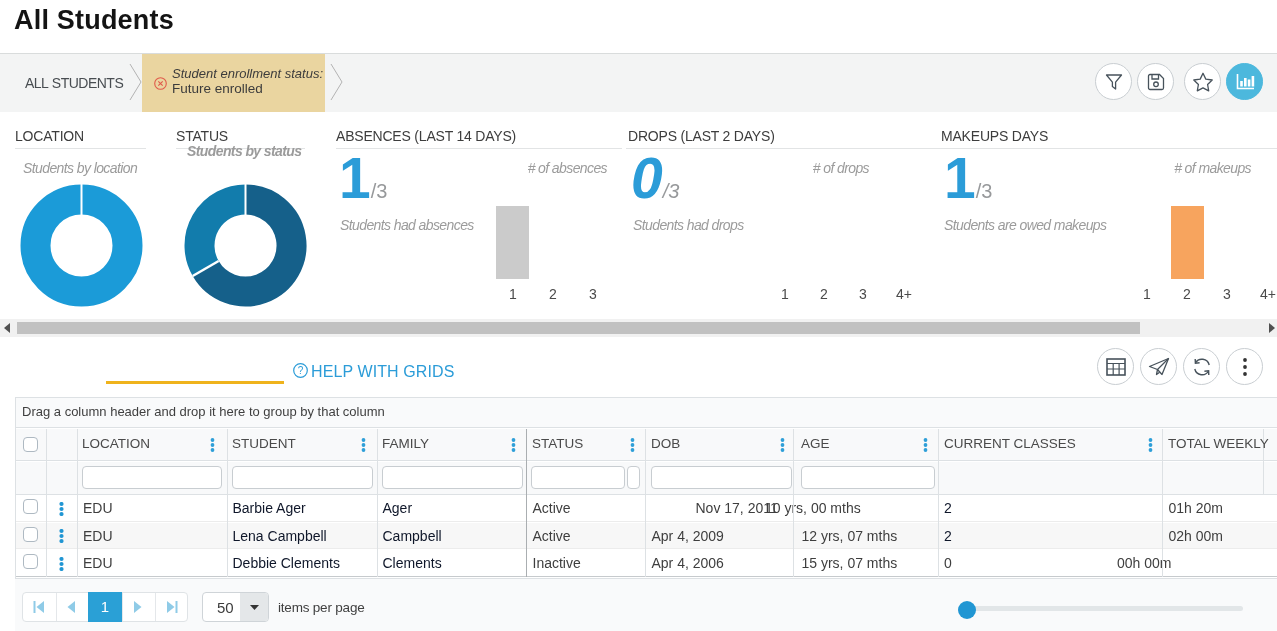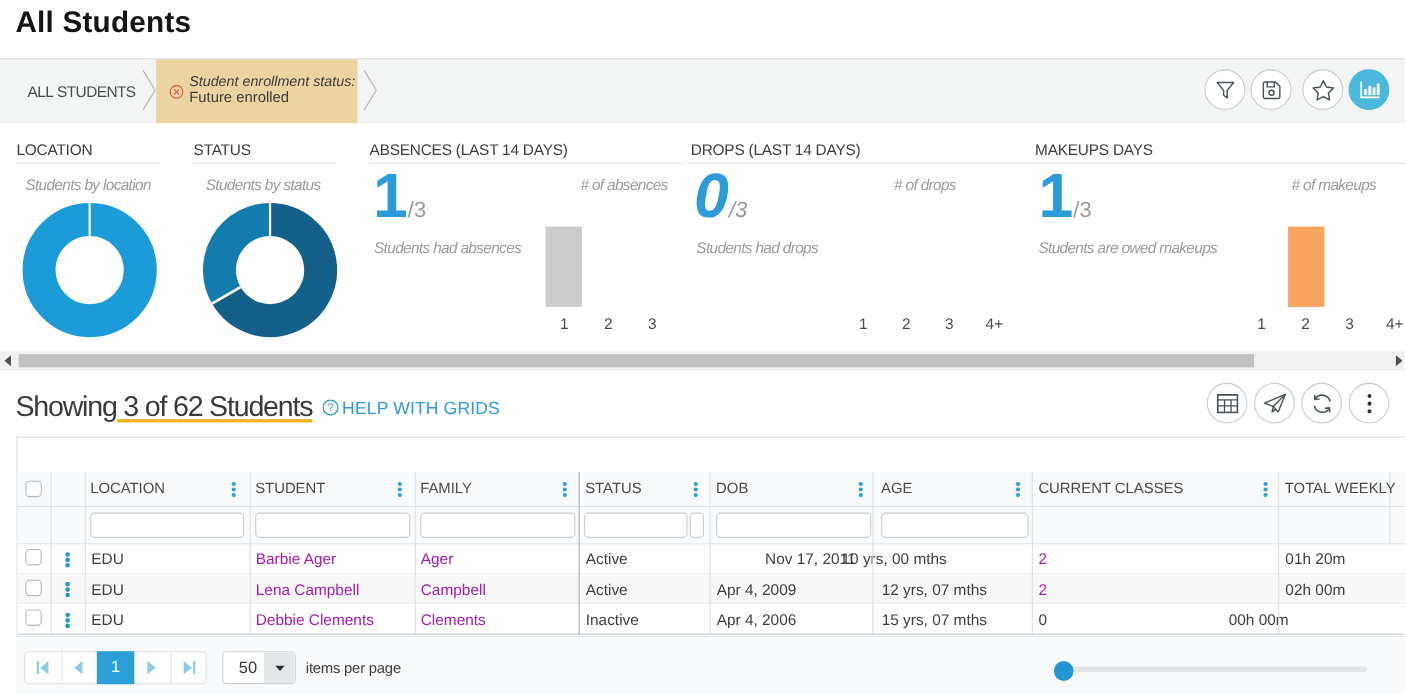--- a/index.html
+++ b/index.html
@@ -38,21 +38,21 @@
   .gwrap { left:15px; top:397px; width:1262px; height:182px; border:1px solid #dde1e4; border-right:none; background:#fff; }
   .gbar { left:16px; top:398px; width:1261px; height:30px; background:#f9fafb; border-bottom:1px solid #dde1e4; font-size:13px; color:#3f3f3f; }
   .ghead { left:16px; top:429px; width:1261px; height:32px; background:#f8f9fa; border-bottom:1px solid #dde1e4; }
   .gfilt { left:16px; top:462px; width:1261px; height:33px; background:#f8f9fa; border-bottom:1px solid #dde1e4; }
   .hcell { top:436px; font-size:13.5px; color:#4a4a4a; }
   .vlineh { width:1px; background:#dde1e4; }
   .finput { top:466px; height:23px; background:#fff; border:1px solid #c8cdd1; border-radius:4px; }
   .row { left:16px; width:1261px; height:27px; background:#fff; }
   .rowalt { background:#f7f7f7; }
   .cell { font-size:14px; color:#3e3e3e; position:absolute; top:50%; transform:translateY(-50%); white-space:nowrap; }
-  .link { color:#a21caf; }
+  .link { color:#0f172a; }
   .cbox { width:15px; height:15px; background:#fff; border:1px solid #aeb9c2; border-radius:4px; }
 
   
   .pgbar { left:15px; top:579px; width:1262px; height:52px; background:#f9fafb; }
   .pggroup { left:22px; top:592px; width:166px; height:30px; background:#fff; border:1px solid #dfe3e6; border-radius:4px; }
   .pgsep { position:absolute; top:0; width:1px; height:28px; background:#e4e7ea; }
   .pgcur { left:88px; top:592px; width:34px; height:30px; background:#2aa0d6; color:#fff; font-size:15px; text-align:center; line-height:30px; }
   .ddl { left:202px; top:592px; width:67px; height:30px; background:#fff; border:1px solid #cfd4d8; border-radius:4px; overflow:hidden; }
   .ddlgray { position:absolute; right:0; top:0; width:28px; height:28px; background:#e4e7e9; }
   .ipp { left:278px; top:600px; font-size:13.5px; color:#404040; letter-spacing:-0.2px; }
@@ -108,39 +108,39 @@
   <div class="abs wtitle" style="left:15px;">LOCATION</div>
   <div class="abs wline" style="left:15px;width:131px;"></div>
   <div class="abs wsub" style="left:23px;top:160px;">Students by location</div>
   <svg class="abs" style="left:20px;top:184px;" width="123" height="123" viewBox="0 0 123 123">
     <circle cx="61.5" cy="61.5" r="46" fill="none" stroke="#1b9bd8" stroke-width="30"></circle>
     <rect x="60.5" y="0" width="2" height="31" fill="#fff"></rect>
   </svg>
 
   <div class="abs wtitle" style="left:176px;">STATUS</div>
   <div class="abs wline" style="left:176px;width:129px;"></div>
-  <div class="abs wsub" style="left:187px;top:160px;">Students by status</div>
+  <div class="abs wsub" style="left:187px;top:143px;font-weight:bold;">Students by status</div>
   <svg class="abs" style="left:184px;top:184px;" width="123" height="123" viewBox="0 0 123 123">
     <path d="M61.5 15.5 A46 46 0 1 1 21.67 84.5" fill="none" stroke="#15608a" stroke-width="30"></path>
     <path d="M21.67 84.5 A46 46 0 0 1 61.5 15.5" fill="none" stroke="#127cac" stroke-width="30"></path>
     <rect x="60.5" y="0" width="2" height="31" fill="#fff"></rect>
     <path d="M34.63 77 L8.67 92" stroke="#fff" stroke-width="2.5"></path>
   </svg>
 
   <div class="abs wtitle" style="left:336px;">ABSENCES (LAST 14 DAYS)</div>
   <div class="abs wline" style="left:336px;width:286px;"></div>
   <div class="abs" style="left:339px;top:150px;"><span class="bignum">1</span><span class="slash3">/3</span></div>
   <div class="abs wsub" style="right:670px;top:160px;font-size:14px;"># of absences</div>
   <div class="abs wsub" style="left:340px;top:217px;font-size:14px;">Students had absences</div>
   <div class="abs" style="left:496px;top:206px;width:33px;height:73px;background:#cbcbcb;"></div>
   <div class="abs xlab" style="left:509px;">1</div>
   <div class="abs xlab" style="left:549px;">2</div>
   <div class="abs xlab" style="left:589px;">3</div>
 
-  <div class="abs wtitle" style="left:628px;">DROPS (LAST 14 DAYS)</div>
+  <div class="abs wtitle" style="left:628px;">DROPS (LAST 2 DAYS)</div>
   <div class="abs wline" style="left:626px;width:651px;"></div>
   <div class="abs" style="left:631px;top:150px;font-style:italic;"><span class="bignum">0</span><span class="slash3">/3</span></div>
   <div class="abs wsub" style="right:408px;top:160px;font-size:14px;"># of drops</div>
   <div class="abs wsub" style="left:633px;top:217px;font-size:14px;">Students had drops</div>
   <div class="abs xlab" style="left:781px;">1</div>
   <div class="abs xlab" style="left:820px;">2</div>
   <div class="abs xlab" style="left:859px;">3</div>
   <div class="abs xlab" style="left:896px;">4+</div>
 
   <div class="abs wtitle" style="left:941px;">MAKEUPS DAYS</div>
@@ -155,21 +155,20 @@
 
   <div class="abs sbar"></div>
   <div class="abs sthumb"></div>
   <svg class="abs" style="left:3px;top:323px;" width="10" height="10">
       <polygon points="7,0 7,10 1,5" fill="#505050"></polygon>
     </svg>
   <svg class="abs" style="left:1266px;top:323px;" width="10" height="10">
       <polygon points="3,0 3,10 9,5" fill="#505050"></polygon>
     </svg>
 
-  <div class="abs showing">Showing 3 of 62 Students</div>
   <div class="abs showline"></div>
   <svg class="abs" style="left:293px;top:363px;" width="15" height="15">
       <circle cx="7.5" cy="7.5" r="6.8" stroke="#2b9cd8" stroke-width="1.2" fill="none"></circle>
       <text x="7.5" y="11" font-size="10" fill="#2b9cd8" text-anchor="middle" font-family="Liberation Sans">?</text>
     </svg>
   <div class="abs helptxt">HELP WITH GRIDS</div>
 
   <div class="abs circbtn" style="left:1097px;top:348px;">
     <svg width="20" height="18" viewBox="0 0 20 18">
         <rect x="1" y="1" width="18" height="16" fill="none" stroke="#47525b" stroke-width="1.6"></rect>
@@ -193,20 +192,23 @@
   </div>
   <div class="abs circbtn" style="left:1226px;top:348px;">
     <svg width="4" height="18" viewBox="0 0 4 18">
         <circle cx="2" cy="2" r="1.9" fill="#333"></circle>
         <circle cx="2" cy="9" r="1.9" fill="#333"></circle>
         <circle cx="2" cy="16" r="1.9" fill="#333"></circle>
       </svg>
   </div>
 
   <div class="abs gwrap"></div>
+  <div class="abs gbar">
+      <span style="position:absolute;left:6px;top:6px;">Drag a column header and drop it here to group by that column</span>
+    </div>
   <div class="abs ghead"></div>
   <div class="abs gfilt"></div>
 
   <div class="abs row" style="top:495px;height:27px;border-bottom:1px solid #ececec;">
     <div class="cbox abs" style="left:7px;top:4px;"></div>
     <svg class="abs" style="left:43px;top:7px;" width="5" height="14">
         <circle cx="2.5" cy="2" r="2.1" fill="#2196d3"></circle>
         <circle cx="2.5" cy="7" r="2.1" fill="#2196d3"></circle>
         <circle cx="2.5" cy="12" r="2.1" fill="#2196d3"></circle>
       </svg>

